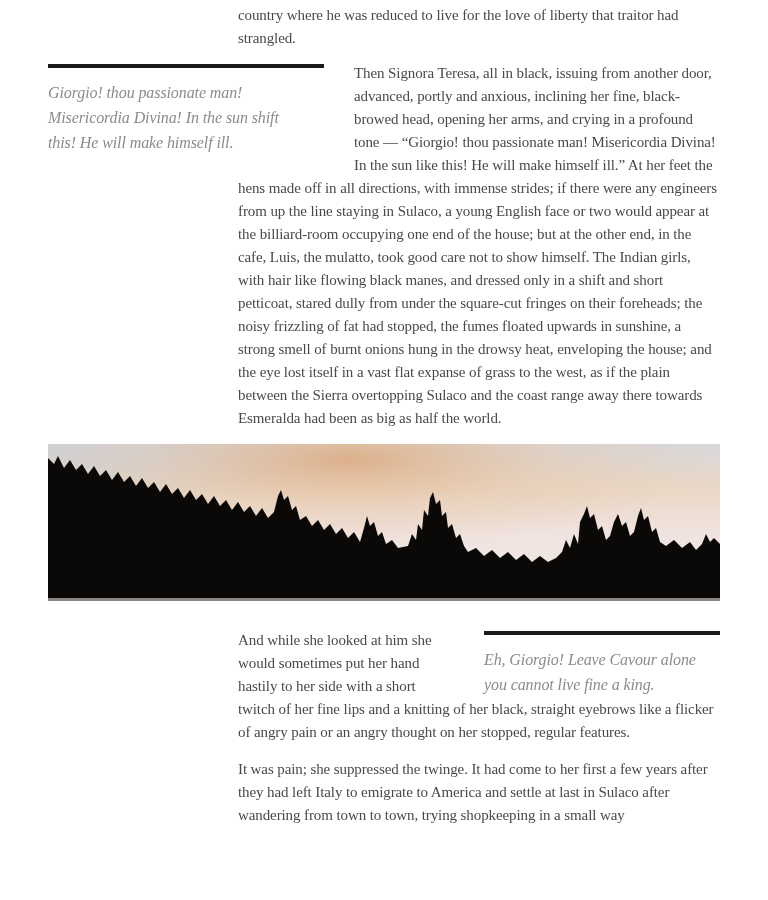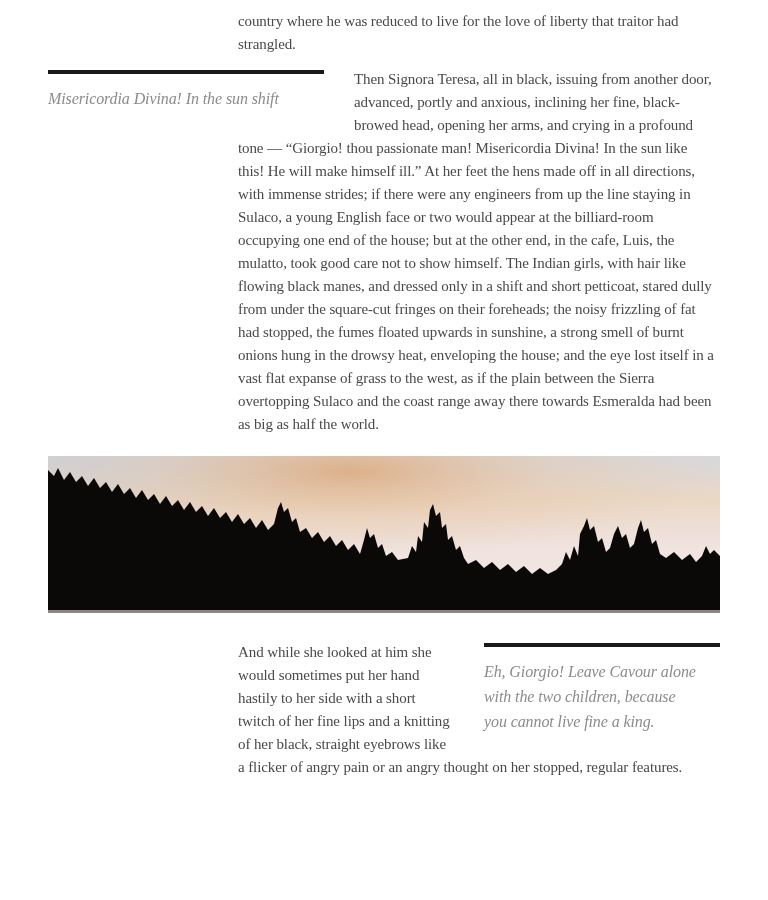--- a/index.html
+++ b/index.html
@@ -6,21 +6,21 @@
   .page {
     position: relative;
     width: 768px;
     height: 900px;
     overflow: hidden;
     background: #ffffff;
     font-family: "Liberation Serif", "DejaVu Serif", serif;
   }
   .article { padding: 4px 48px 0 48px; }
   .body-text {
-    margin: 6px;
+    margin: 0;
     font-size: 15px;
     line-height: 23px;
     letter-spacing: -0.1px;
     color: #494949;
     text-align: left;
   }
   .indented { margin-left: 190px; }
   .block { overflow: visible; }
   .block::after { content: ""; display: table; clear: both; }
   .section-teresa { margin-top: 12px; }
@@ -50,21 +50,23 @@
 <body>
 
 <div class="page">
   <article class="article">
 
     <p class="body-text indented">country where he was reduced to live for the love of liberty that traitor had strangled.</p>
 
     <section class="block section-teresa">
       <aside class="pullquote pullquote-left">
         <div class="pq-rule"></div>
+        <div class="pq-line">Giorgio! thou passionate man!</div>
         <div class="pq-line">Misericordia Divina! In the sun shift</div>
+        <div class="pq-line">this! He will make himself ill.</div>
       </aside>
       <p class="body-text indented">Then Signora Teresa, all in black, issuing from another door, advanced, portly and anxious, inclining her fine, black-browed head, opening her arms, and crying in a profound tone — “Giorgio! thou passionate man! Misericordia Divina! In the sun like this! He will make himself ill.” At her feet the hens made off in all directions, with immense strides; if there were any engineers from up the line staying in Sulaco, a young English face or two would appear at the billiard-room occupying one end of the house; but at the other end, in the cafe, Luis, the mulatto, took good care not to show himself. The Indian girls, with hair like flowing black manes, and dressed only in a shift and short petticoat, stared dully from under the square-cut fringes on their foreheads; the noisy frizzling of fat had stopped, the fumes floated upwards in sunshine, a strong smell of burnt onions hung in the drowsy heat, enveloping the house; and the eye lost itself in a vast flat expanse of grass to the west, as if the plain between the Sierra overtopping Sulaco and the coast range away there towards Esmeralda had been as big as half the world.</p>
     </section>
 
     <figure class="photo">
       <svg viewBox="0 0 672 157" preserveAspectRatio="none" aria-hidden="true">
         <defs>
           <linearGradient id="skyBase" x1="0" y1="0" x2="0" y2="1">
             <stop offset="0" stop-color="#d7d8dd"></stop>
             <stop offset="0.28" stop-color="#ead8c6"></stop>
@@ -86,21 +88,21 @@
         <rect x="0" y="0" width="672" height="157" fill="url(#peachGlow)"></rect>
         <path fill="#0a0907" d="M0,14 L6,20 L10,12 L16,24 L22,16 L28,26 L34,20 L40,30 L46,22 L52,32 L58,26 L64,36 L70,28 L76,38 L82,32 L88,42 L94,34 L100,44 L106,38 L112,48 L118,40 L124,50 L130,44 L136,54 L142,46 L148,56 L154,50 L160,60 L166,52 L172,62 L178,56 L184,66 L190,58 L196,68 L202,62 L208,72 L214,64 L220,74 L226,68 L230,52 L233,46 L236,56 L240,52 L244,66 L248,62 L252,76 L258,72 L264,82 L270,76 L276,86 L282,80 L288,90 L294,84 L300,94 L306,88 L312,98 L316,84 L319,72 L322,82 L326,78 L330,92 L334,88 L338,100 L344,96 L350,104 L360,102 L364,90 L368,96 L370,80 L374,86 L376,66 L380,72 L382,54 L385,48 L388,60 L392,56 L394,72 L398,68 L400,84 L404,80 L408,94 L412,90 L416,102 L420,108 L428,104 L436,112 L444,106 L452,114 L460,108 L468,116 L476,110 L484,118 L492,112 L500,118 L508,114 L514,108 L518,96 L522,104 L526,90 L530,100 L532,78 L536,70 L539,62 L542,74 L546,70 L550,86 L554,82 L558,96 L562,92 L566,78 L570,70 L574,82 L578,78 L582,92 L586,88 L590,72 L593,64 L596,76 L600,72 L604,88 L608,84 L612,98 L618,102 L626,96 L634,104 L642,98 L648,106 L654,100 L658,90 L662,98 L666,94 L672,100 L672,157 L0,157 Z"></path>
         <rect x="0" y="154" width="672" height="3" fill="#a49e96" opacity="0.85"></rect>
       </svg>
     </figure>
 
     <section class="block section-looked">
       <aside class="pullquote pullquote-right">
         <div class="pq-rule"></div>
         <div class="pq-line">Eh, Giorgio! Leave Cavour alone</div>
-        <div class="pq-line">with the two children, because</div>
         <div class="pq-line">you cannot live fine a king.</div>
       </aside>
       <p class="body-text indented">And while she looked at him she would sometimes put her hand hastily to her side with a short twitch of her fine lips and a knitting of her black, straight eyebrows like a flicker of angry pain or an angry thought on her stopped, regular features.</p>
     </section>
 
+    <p class="body-text indented para-pain">It was pain; she suppressed the twinge. It had come to her first a few years after they had left Italy to emigrate to America and settle at last in Sulaco after wandering from town to town, trying shopkeeping in a small way</p>
 
   </article>
 </div>
 
 </body></html>

